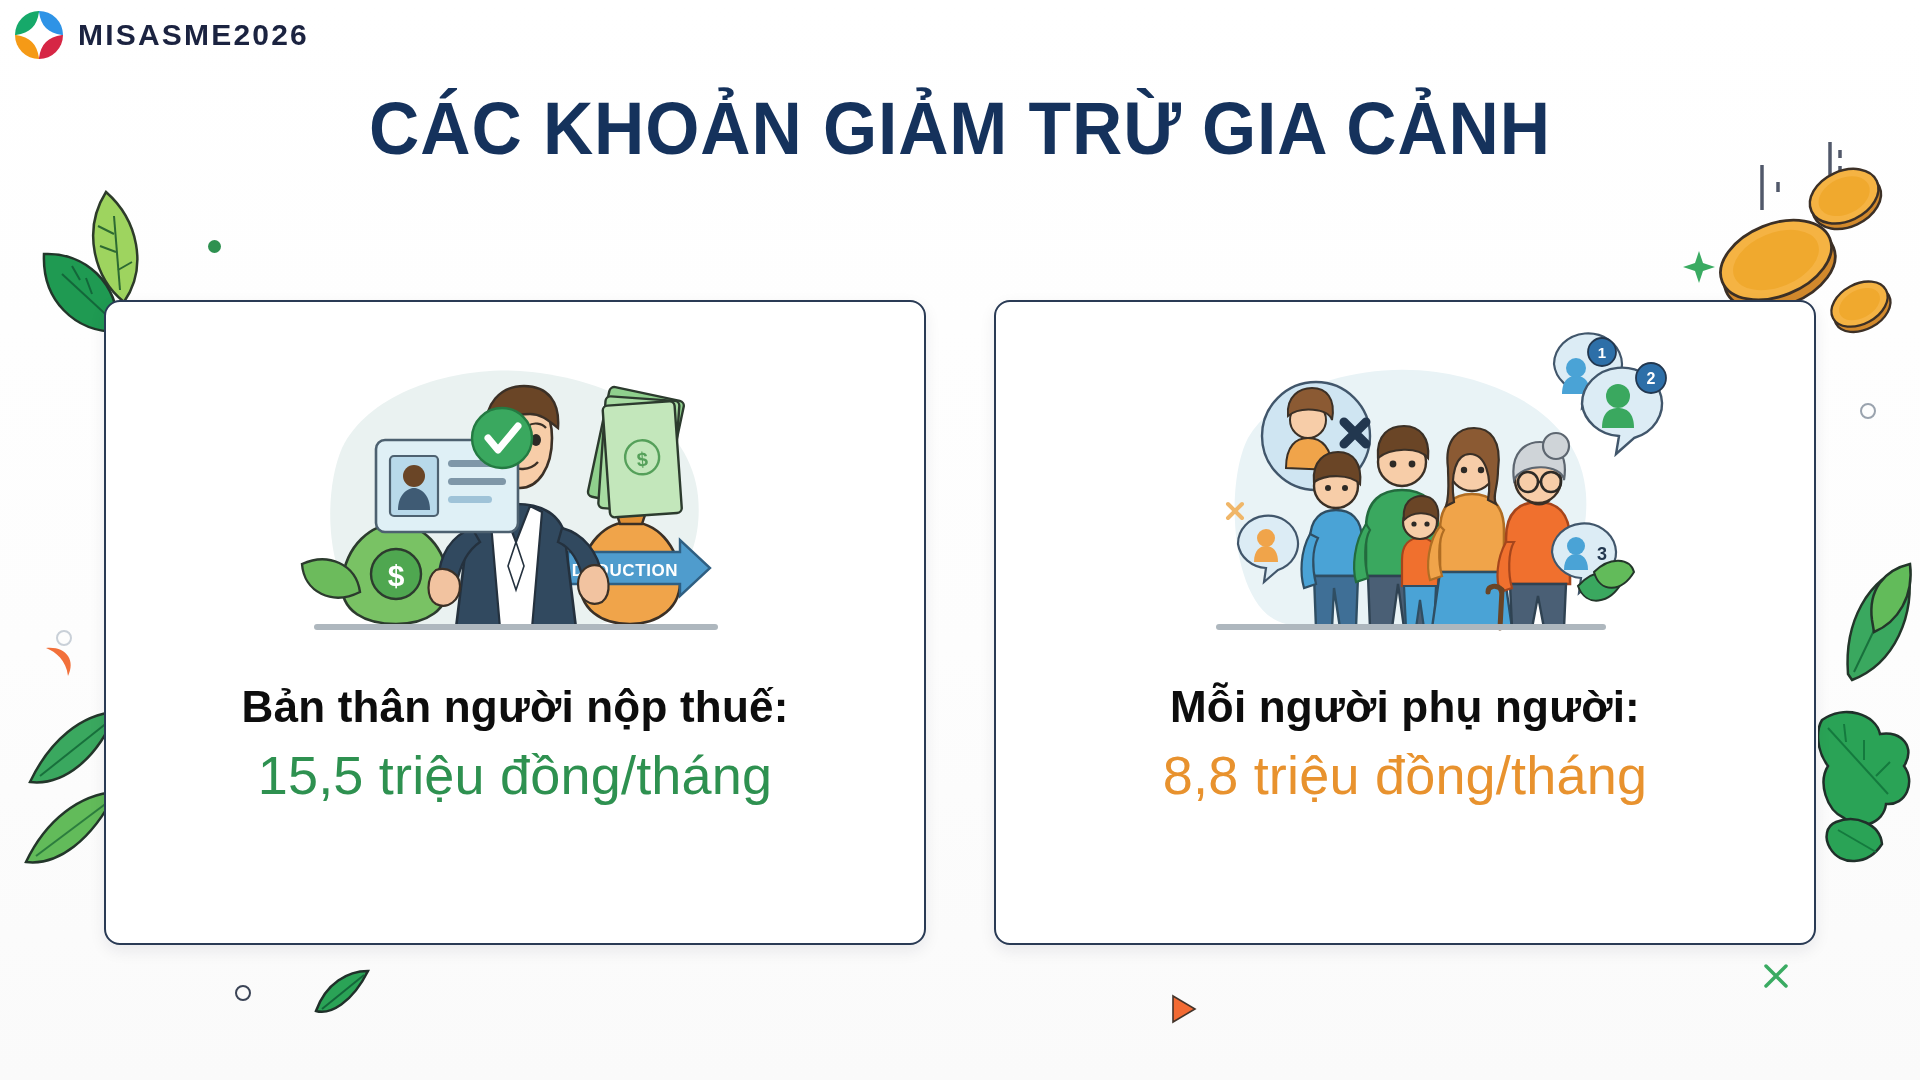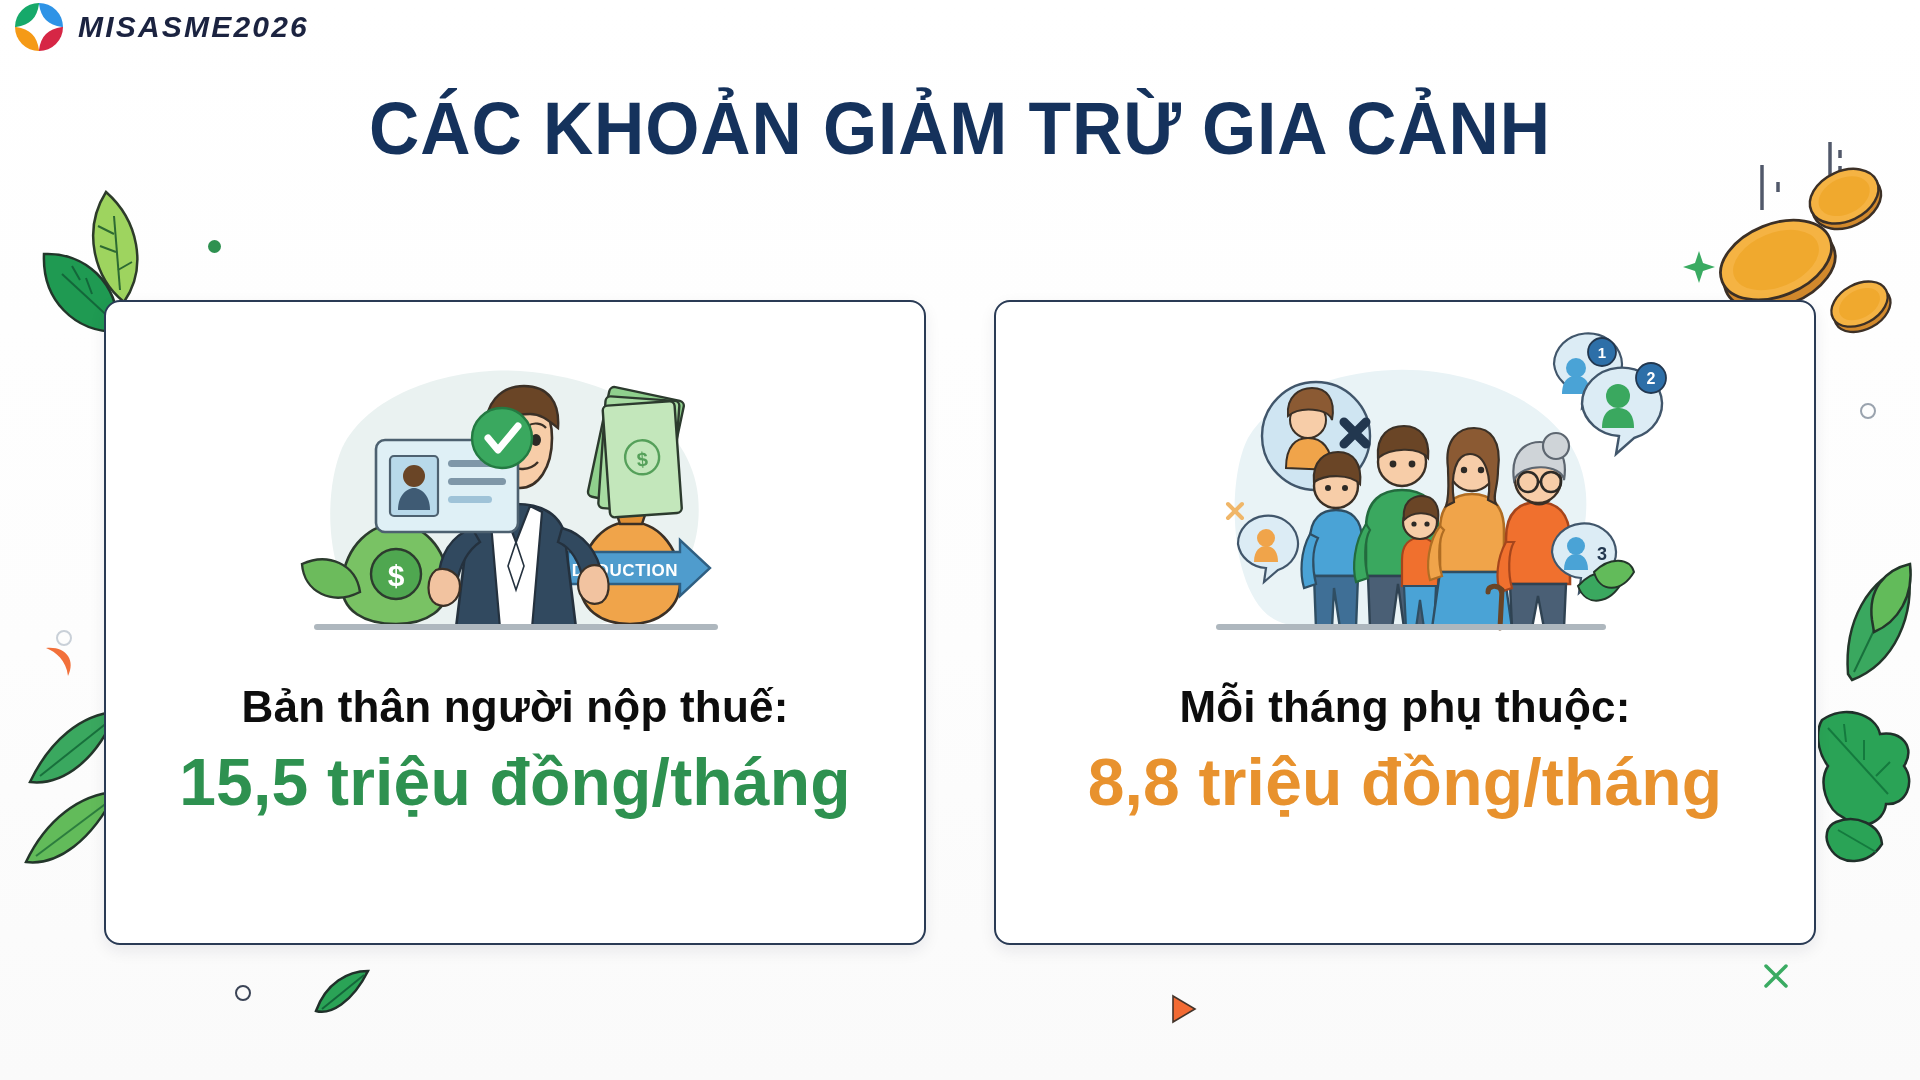--- a/index.html
+++ b/index.html
@@ -11,24 +11,23 @@
   }
   #stage {
     position: relative;
     width: 1920px; height: 1080px;
     background: linear-gradient(180deg, #ffffff 0%, #fdfdfd 60%, #fafafa 100%);
     overflow: hidden;
   }
 
   
   .brand {
-    position: absolute; left: 14px; top: 2px;
+    position: absolute; left: 14px; top: 10px;
     display: flex; align-items: center; gap: 14px;
     z-index: 40;
-    font-style: italic;
   }
   .brand-logo { width: 50px; height: 50px; display: block; }
   .brand-text {
     font-size: 30px; font-weight: 700; letter-spacing: 2.2px;
     color: #1b2340; font-family: "Liberation Sans", sans-serif;
   }
 
   
   .title {
     position: absolute; left: 0; right: 0; top: 86px;
@@ -63,21 +62,21 @@
   .illus { width: 470px; height: 340px; position: relative; }
   .illus svg { width: 100%; height: 100%; display: block; }
 
   .card-label {
     margin-top: 14px;
     font-size: 44px; font-weight: 700; color: #0d0d0d;
     letter-spacing: .2px; text-align: center;
   }
   .card-value {
     margin-top: 12px;
-    font-size: 66px; font-weight: 700; text-align: center;
+    font-size: 54px; font-weight: 400; text-align: center;
     letter-spacing: .2px;
   }
   .value-green { color: #2e9150; }
   .value-orange { color: #e8922e; }
 
   
   .deco { position: absolute; z-index: 5; pointer-events: none; }
   .dot { position: absolute; border-radius: 50%; z-index: 6; }
   .ring {
     position: absolute; border-radius: 50%;
@@ -374,18 +373,18 @@
         </svg>
 
         <svg style="position:absolute; right:-48px; top:28px; width:120px; height:110px;" viewBox="0 0 120 110">
           <path d="M14 48 a40 36 0 1 1 52 34 l-18 16 3 -18 a40 36 0 0 1 -37 -32 Z" fill="#dcecf5" stroke="#41566b" stroke-width="2.4"></path>
           <circle cx="50" cy="40" r="12" fill="#3aa85f"></circle>
           <path d="M34 72 C34 56 42 52 50 52 C58 52 66 56 66 72 Z" fill="#3aa85f"></path>
           <circle cx="83" cy="22" r="15" fill="#2d6fa8" stroke="#22374f" stroke-width="1.8"></circle>
           <text x="83" y="28" font-size="16" font-weight="700" fill="#ffffff" text-anchor="middle" font-family="Liberation Sans, sans-serif">2</text>
         </svg>
       </div>
-      <div class="card-label">Mỗi tháng phụ thuộc:</div>
+      <div class="card-label">Mỗi người phụ người:</div>
       <div class="card-value value-orange">8,8 triệu đồng/tháng</div>
     </div>
 
   </div>
 </div>
 
 </body></html>

